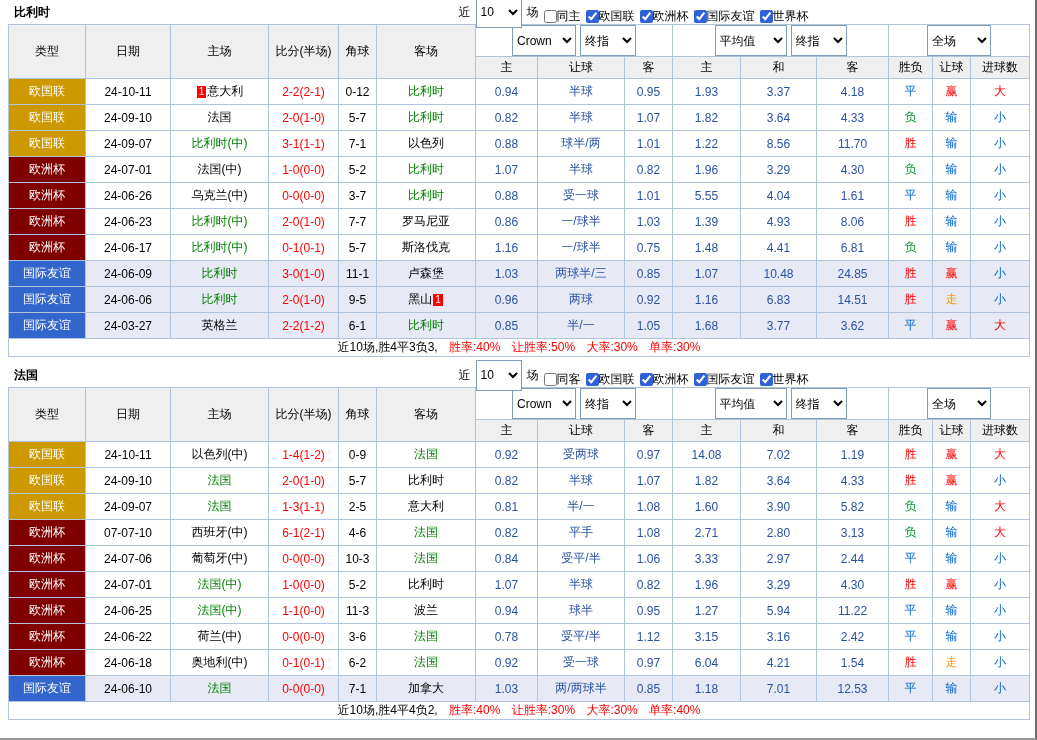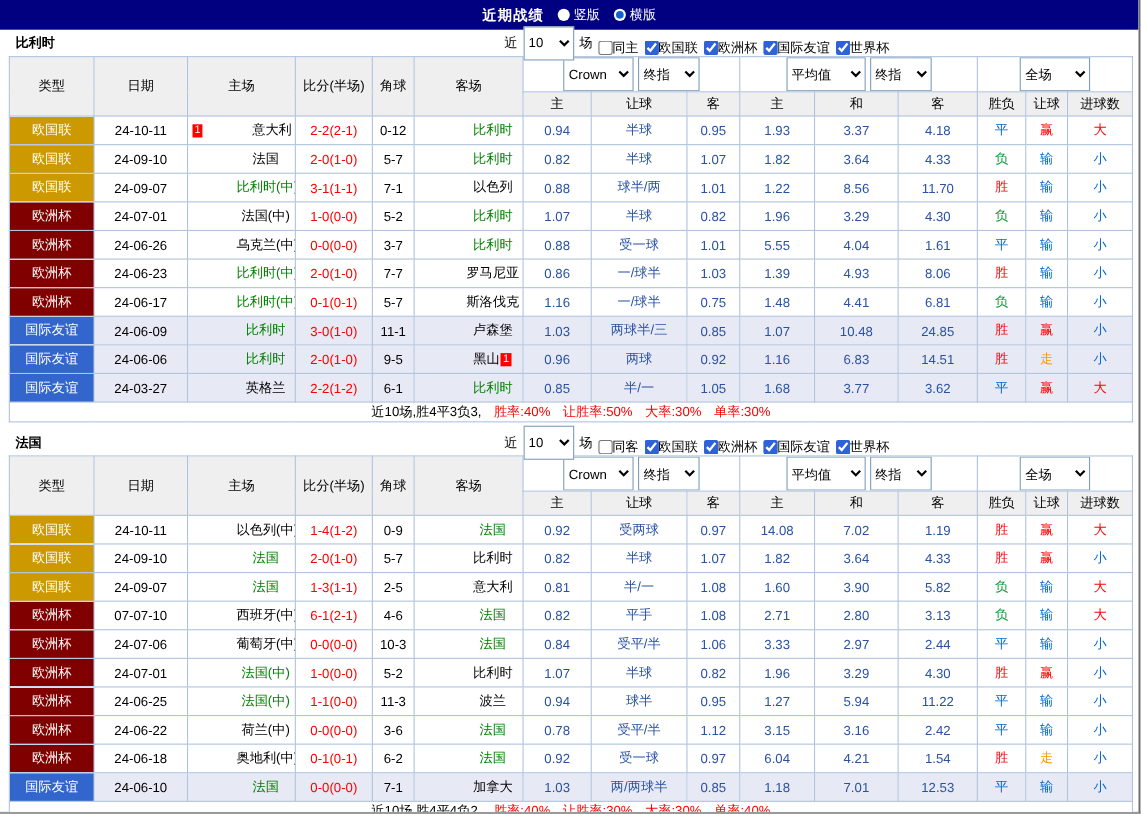--- a/index.html
+++ b/index.html
@@ -45,53 +45,40 @@
   .grid thead th { background:#efefef; font-weight:normal; height:22px; color:#000; }
   .grid thead tr.h1 th { height:24px; }
   .grid thead th.sel-cell { background:#fff; }
   .sel-cell .selwrap { display:flex; justify-content:center; align-items:center; gap:4px; }
   .grid tbody td { height:26px; background:#fff; }
   .grid tr.r-tint td { background:#e7e9f5; }
   .type-cell { color:#fff !important; }
   td.t-gold { background:#cc9900 !important; }
   td.t-maroon { background:#800000 !important; }
   td.t-blue { background:#3366cc !important; }
-  .tname { color:#000;padding-left:44px; }
+  .tname { color:#000; }
   .tname.focus { color:#008000; }
   .score-txt { color:#ff0000; }
   .odds { color:#2952a3; }
   .c-red { color:#ff0000; }
   .c-blue { color:#0066cc; }
   .c-green { color:#009933; }
   .c-orange { color:#ff9900; }
   .badge { background:#ff0000; color:#fff; font-size:10px; line-height:12px;
     padding:0 2px; display:inline-block; vertical-align:middle; margin:0 1px; }
   .badge:empty { display:none; }
   .summary-cell { height:14px; background:#fff; text-align:center; }
   .sum-rec { color:#000; }
   .sum-rate { color:#ff0000; margin-left:8px; }
 </style>
 </head>
 <body>
 
 <div class="page">
 
-  <div class="titlebar">
-    <span class="title">近期战绩</span>
-    <div class="radio-group">
-      <label class="radio-label">
-        <span class="radio"></span>
-        <span>竖版</span>
-      </label>
-      <label class="radio-label">
-        <span class="radio checked"></span>
-        <span>横版</span>
-      </label>
-    </div>
-  </div>
 
   <div class="section section-1">
     <div class="filter-row">
       <span class="team-name">比利时</span>
       <div class="filters">
         <span>近</span>
         <select class="sel-count"><option>10</option></select>
         <span>场</span>
         <label>
             <input type="checkbox" style="">

